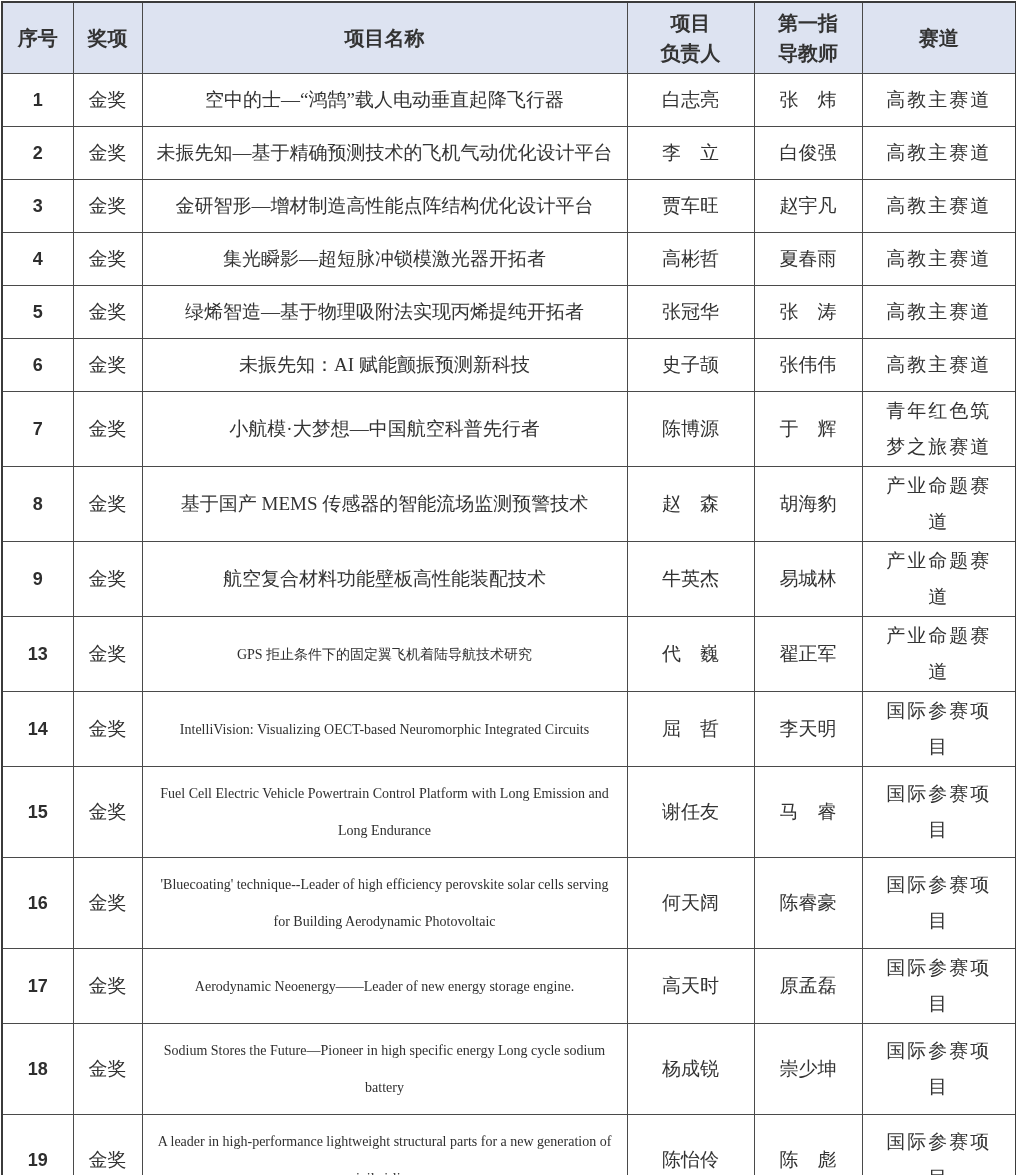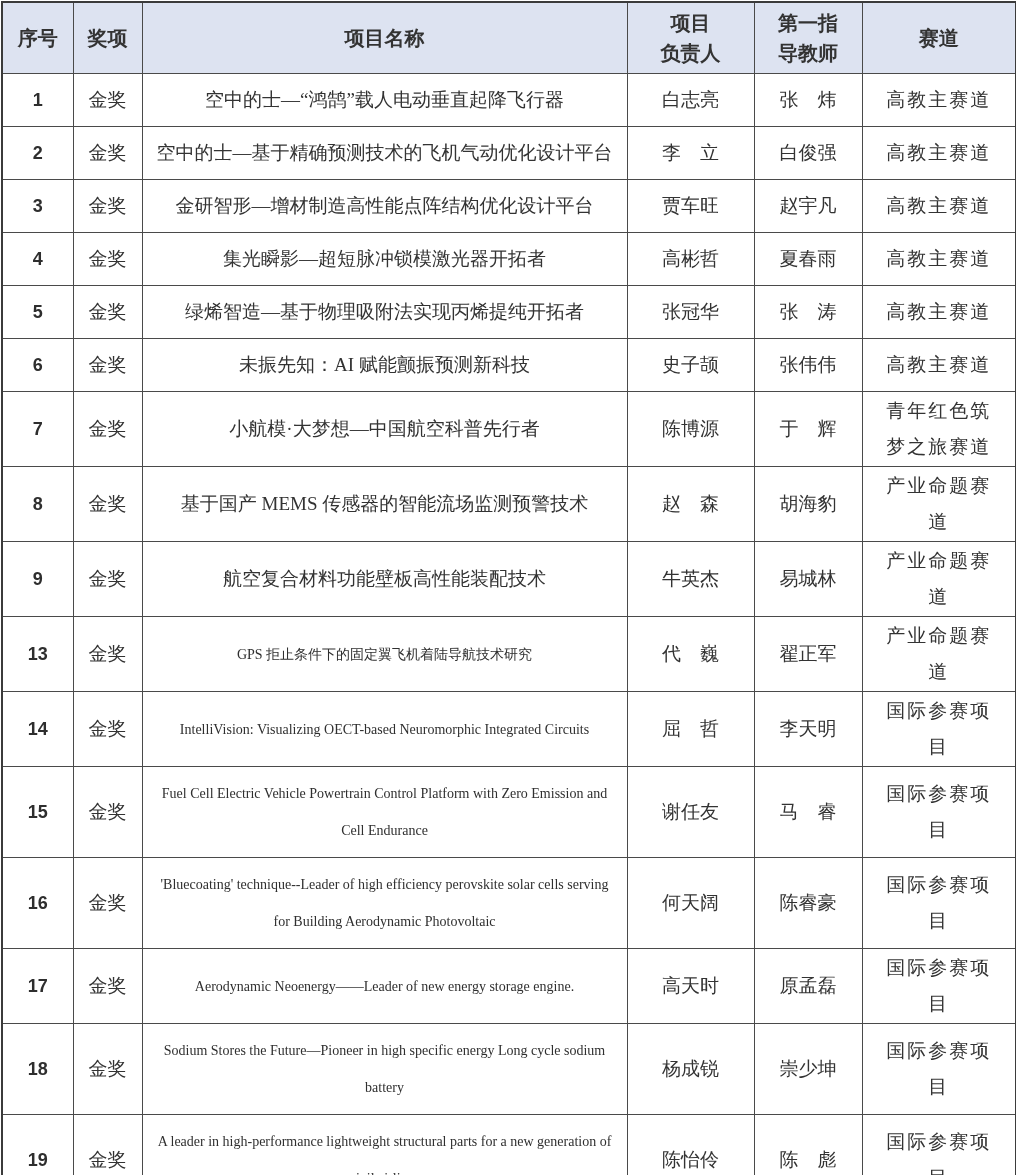--- a/index.html
+++ b/index.html
@@ -86,21 +86,21 @@
     <td class="c-no">1</td>
     <td class="c-award">金奖</td>
     <td class="c-project">空中的士—“鸿鹄”载人电动垂直起降飞行器</td>
     <td class="c-leader">白志亮</td>
     <td class="c-advisor">张　炜</td>
     <td class="c-track">高教主赛道</td>
   </tr>
         <tr>
     <td class="c-no">2</td>
     <td class="c-award">金奖</td>
-    <td class="c-project">空中的士—基于精确预测技术的飞机气动优化设计平台</td>
+    <td class="c-project">未振先知—基于精确预测技术的飞机气动优化设计平台</td>
     <td class="c-leader">李　立</td>
     <td class="c-advisor">白俊强</td>
     <td class="c-track">高教主赛道</td>
   </tr>
         <tr>
     <td class="c-no">3</td>
     <td class="c-award">金奖</td>
     <td class="c-project">金研智形—增材制造高性能点阵结构优化设计平台</td>
     <td class="c-leader">贾车旺</td>
     <td class="c-advisor">赵宇凡</td>
@@ -166,21 +166,21 @@
     <td class="c-no">14</td>
     <td class="c-award">金奖</td>
     <td class="c-project latin">IntelliVision: Visualizing OECT-based Neuromorphic Integrated Circuits</td>
     <td class="c-leader">屈　哲</td>
     <td class="c-advisor">李天明</td>
     <td class="c-track">国际参赛项目</td>
   </tr>
         <tr>
     <td class="c-no">15</td>
     <td class="c-award">金奖</td>
-    <td class="c-project latin">Fuel Cell Electric Vehicle Powertrain Control Platform with Zero Emission and Cell Endurance</td>
+    <td class="c-project latin">Fuel Cell Electric Vehicle Powertrain Control Platform with Long Emission and Long Endurance</td>
     <td class="c-leader">谢任友</td>
     <td class="c-advisor">马　睿</td>
     <td class="c-track">国际参赛项目</td>
   </tr>
         <tr>
     <td class="c-no">16</td>
     <td class="c-award">金奖</td>
     <td class="c-project latin">'Bluecoating' technique--Leader of high efficiency perovskite solar cells serving for Building Aerodynamic Photovoltaic</td>
     <td class="c-leader">何天阔</td>
     <td class="c-advisor">陈睿豪</td>

